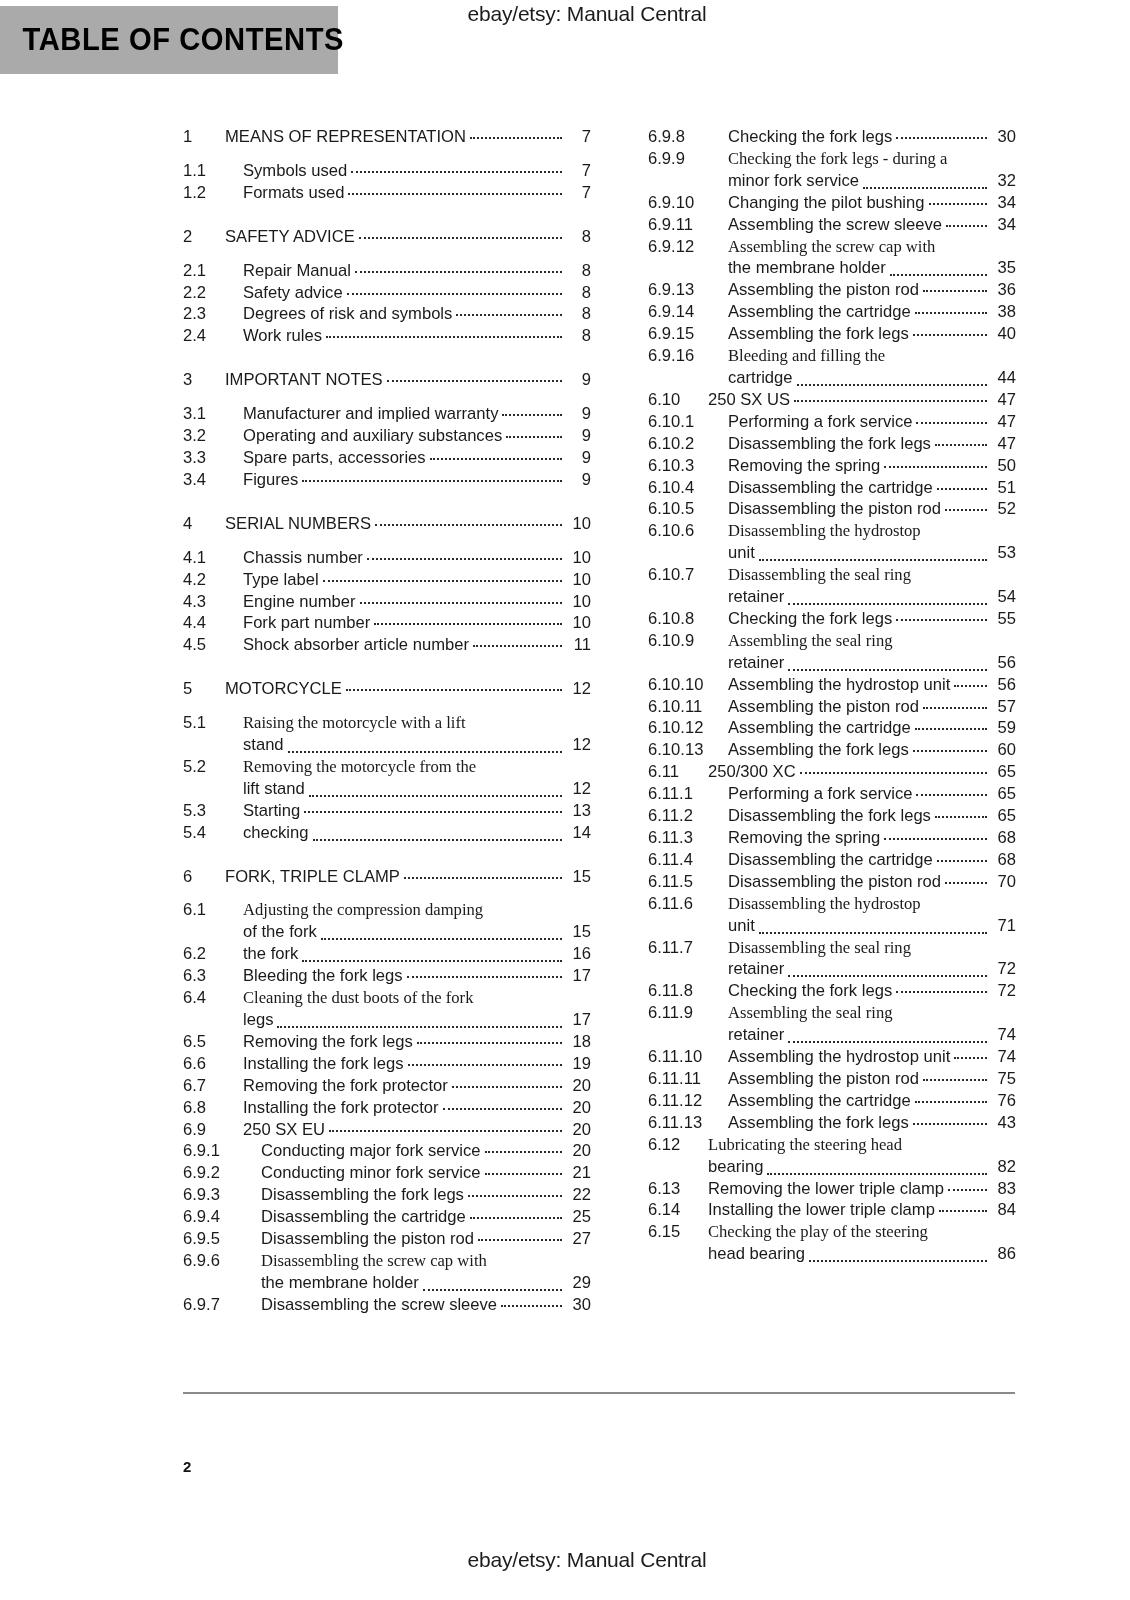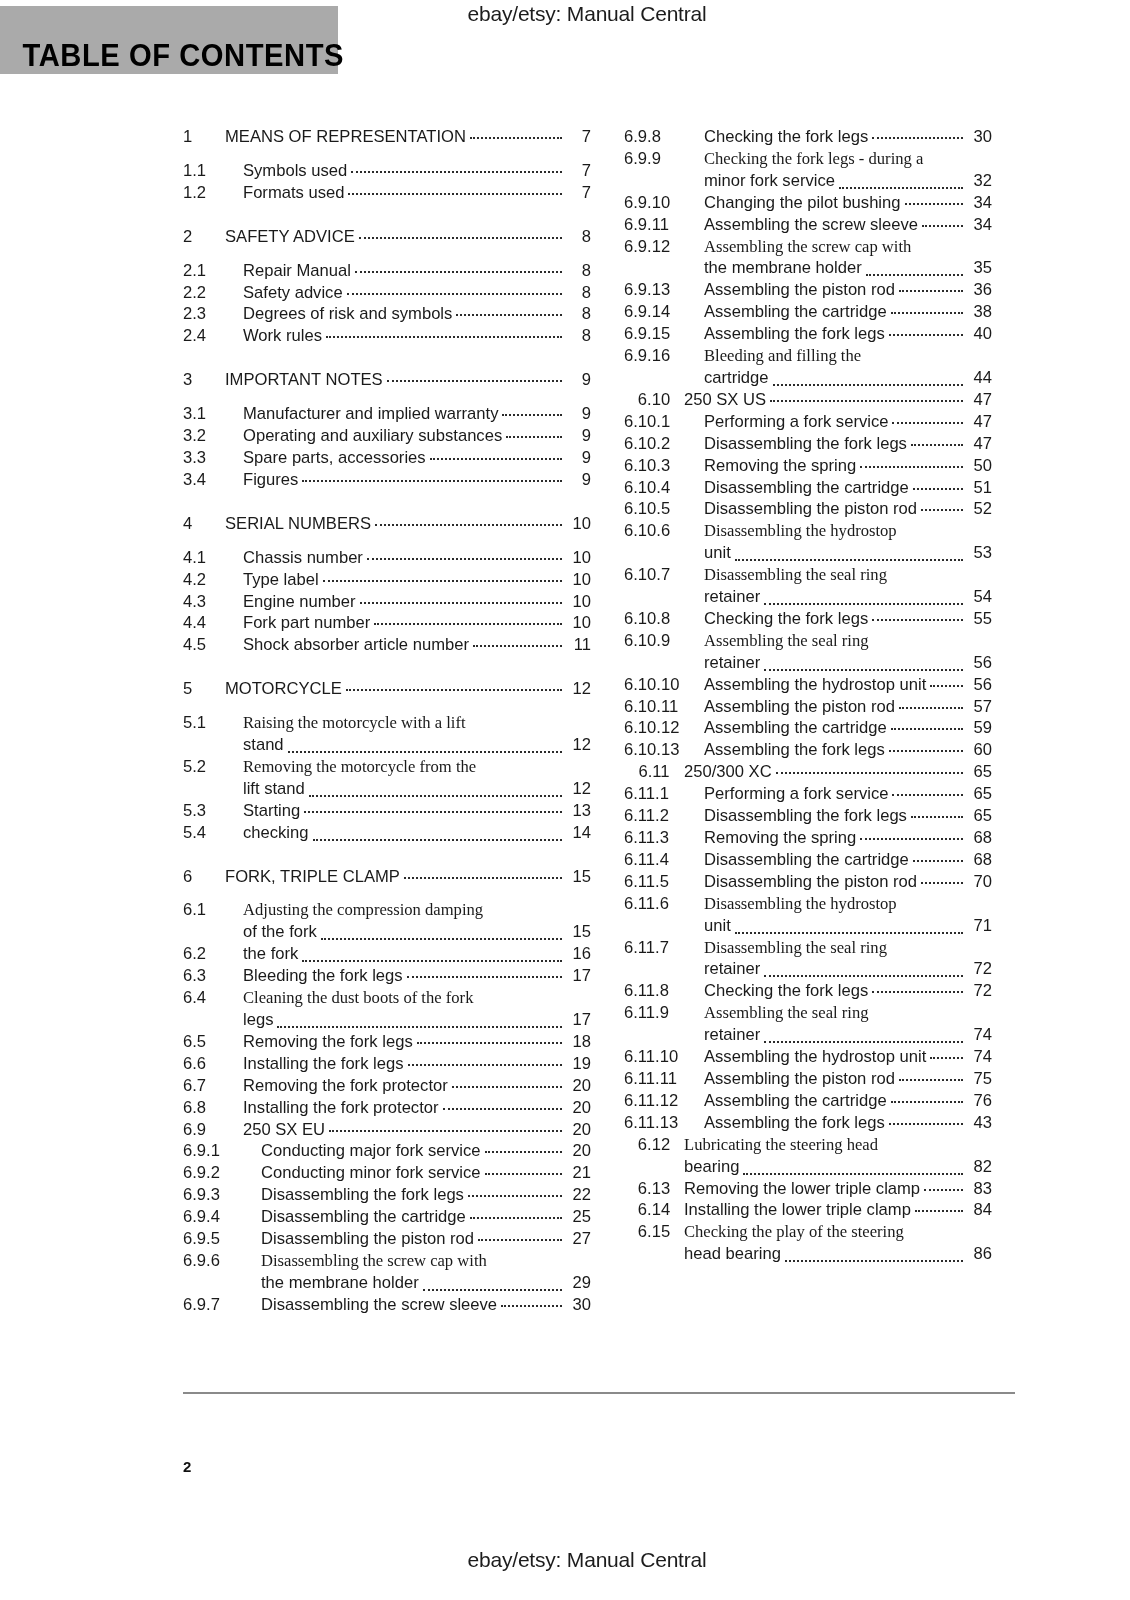--- a/index.html
+++ b/index.html
@@ -42,21 +42,21 @@
 
   
   .toc-banner {
     position: absolute;
     top: 6px;
     left: 0;
     width: 338px;
     height: 68px;
     background: #aaaaaa;
     display: flex;
-    align-items: flex-end;
+    align-items: center;
   }
   .toc-banner-title {
     font-family: "Liberation Sans", sans-serif;
     font-weight: bold;
     font-size: 31px;
     letter-spacing: 0.6px;
     color: #000000;
     padding-left: 24px;
     transform: scaleX(0.94);
     transform-origin: left center;
@@ -68,21 +68,21 @@
     position: absolute;
     top: 126px;
     left: 0;
     width: 1130px;
   }
   .col {
     position: absolute;
     top: 0;
   }
   .col-left  { left: 183px;  width: 408px; }
-  .col-right { left: 624px;  width: 368px; }
+  .col-right { left: 648px;  width: 368px; }
 
   
   .entry {
     display: flex;
     align-items: flex-start;
     font-size: 16.6px;
     line-height: 21.9px;
     color: #1a1a1a;
     white-space: nowrap;
   }
@@ -138,21 +138,21 @@
 
   
   .col-left .lvl2 .num { width: 60px; }
   .col-left .lvl2 .pg  { width: 26px; }
 
   
   .col-left .lvl3 .num { width: 78px; }
   .col-left .lvl3 .pg  { width: 26px; }
 
   
-  .col-right .lvl2 .num { width: 60px; text-align: center; }
+  .col-right .lvl2 .num { width: 60px; }
   .col-right .lvl2 .pg  { width: 26px; }
   .col-right .lvl3 .num { width: 80px; }
   .col-right .lvl3 .pg  { width: 26px; }
 
   .col-right .entry { margin-bottom: 0; }
 
   
   .footer-rule {
     position: absolute;
     left: 183px;

